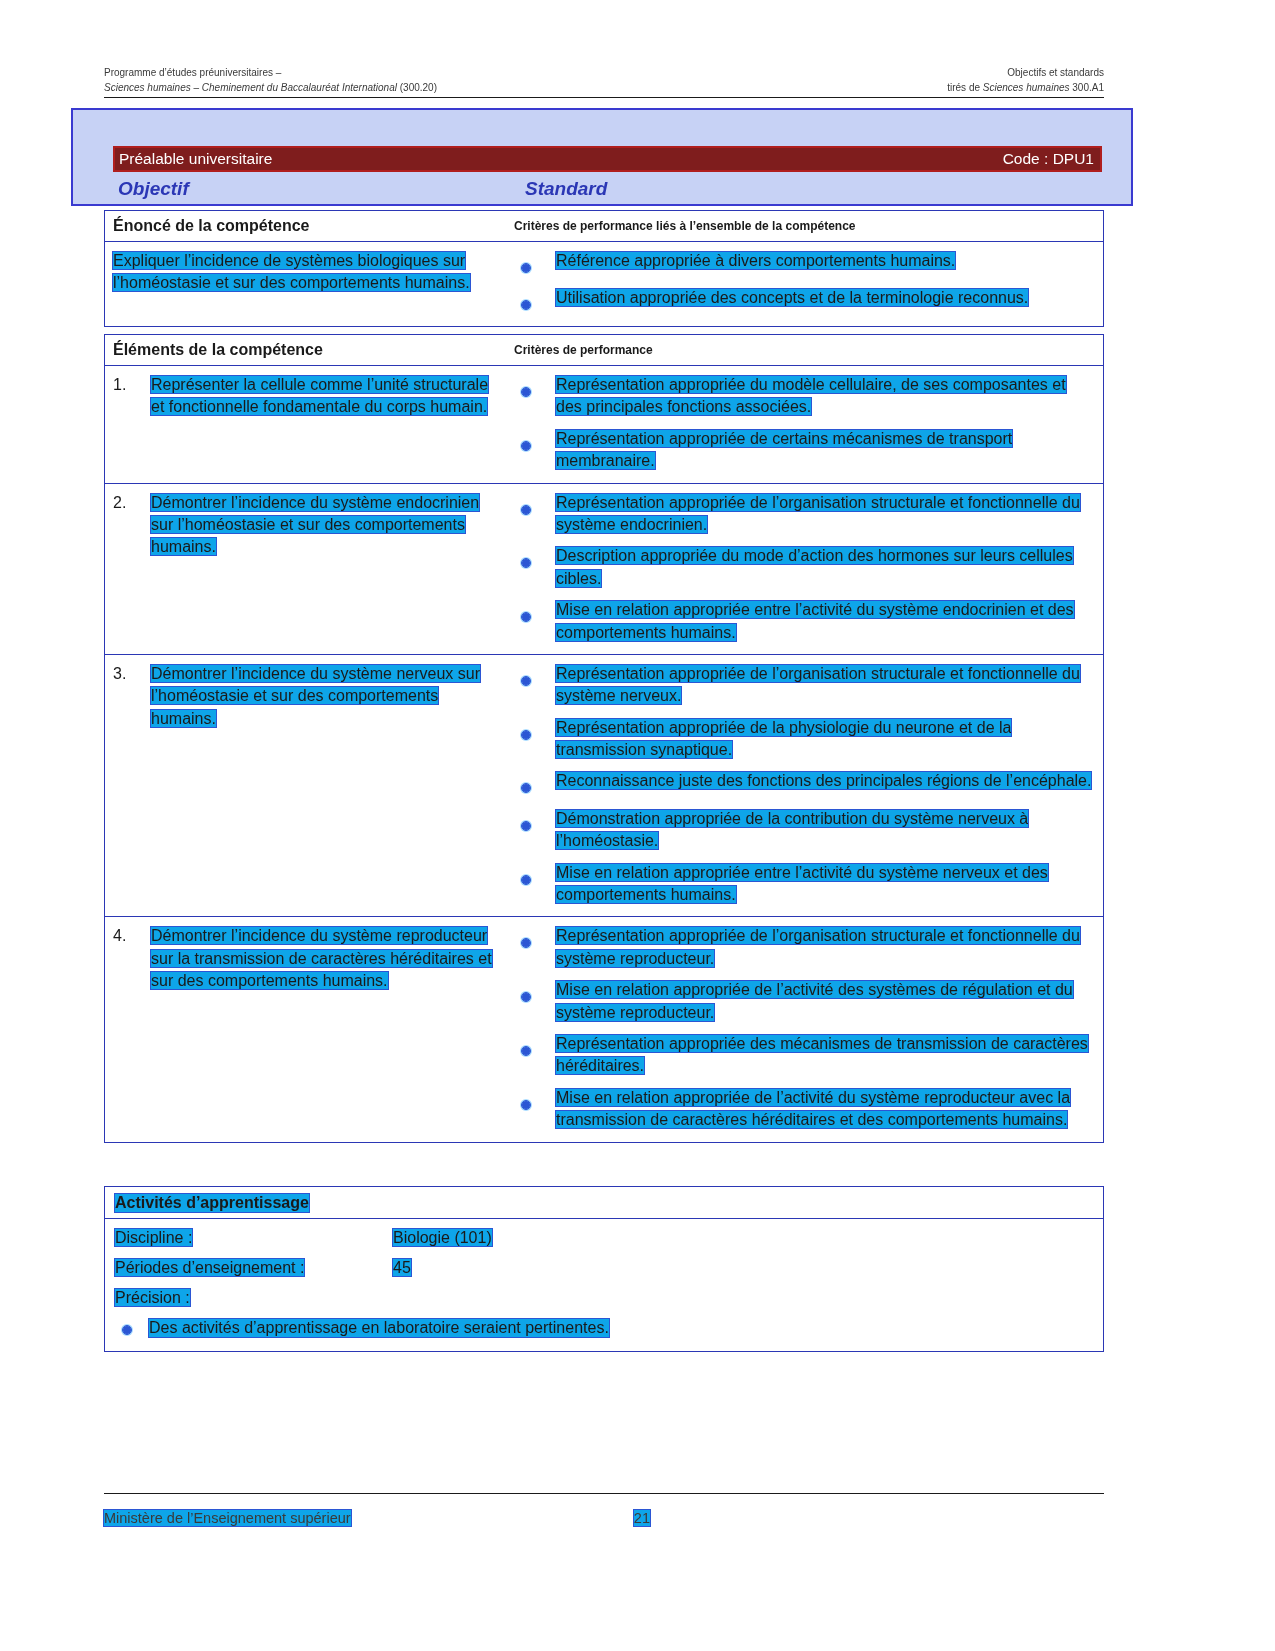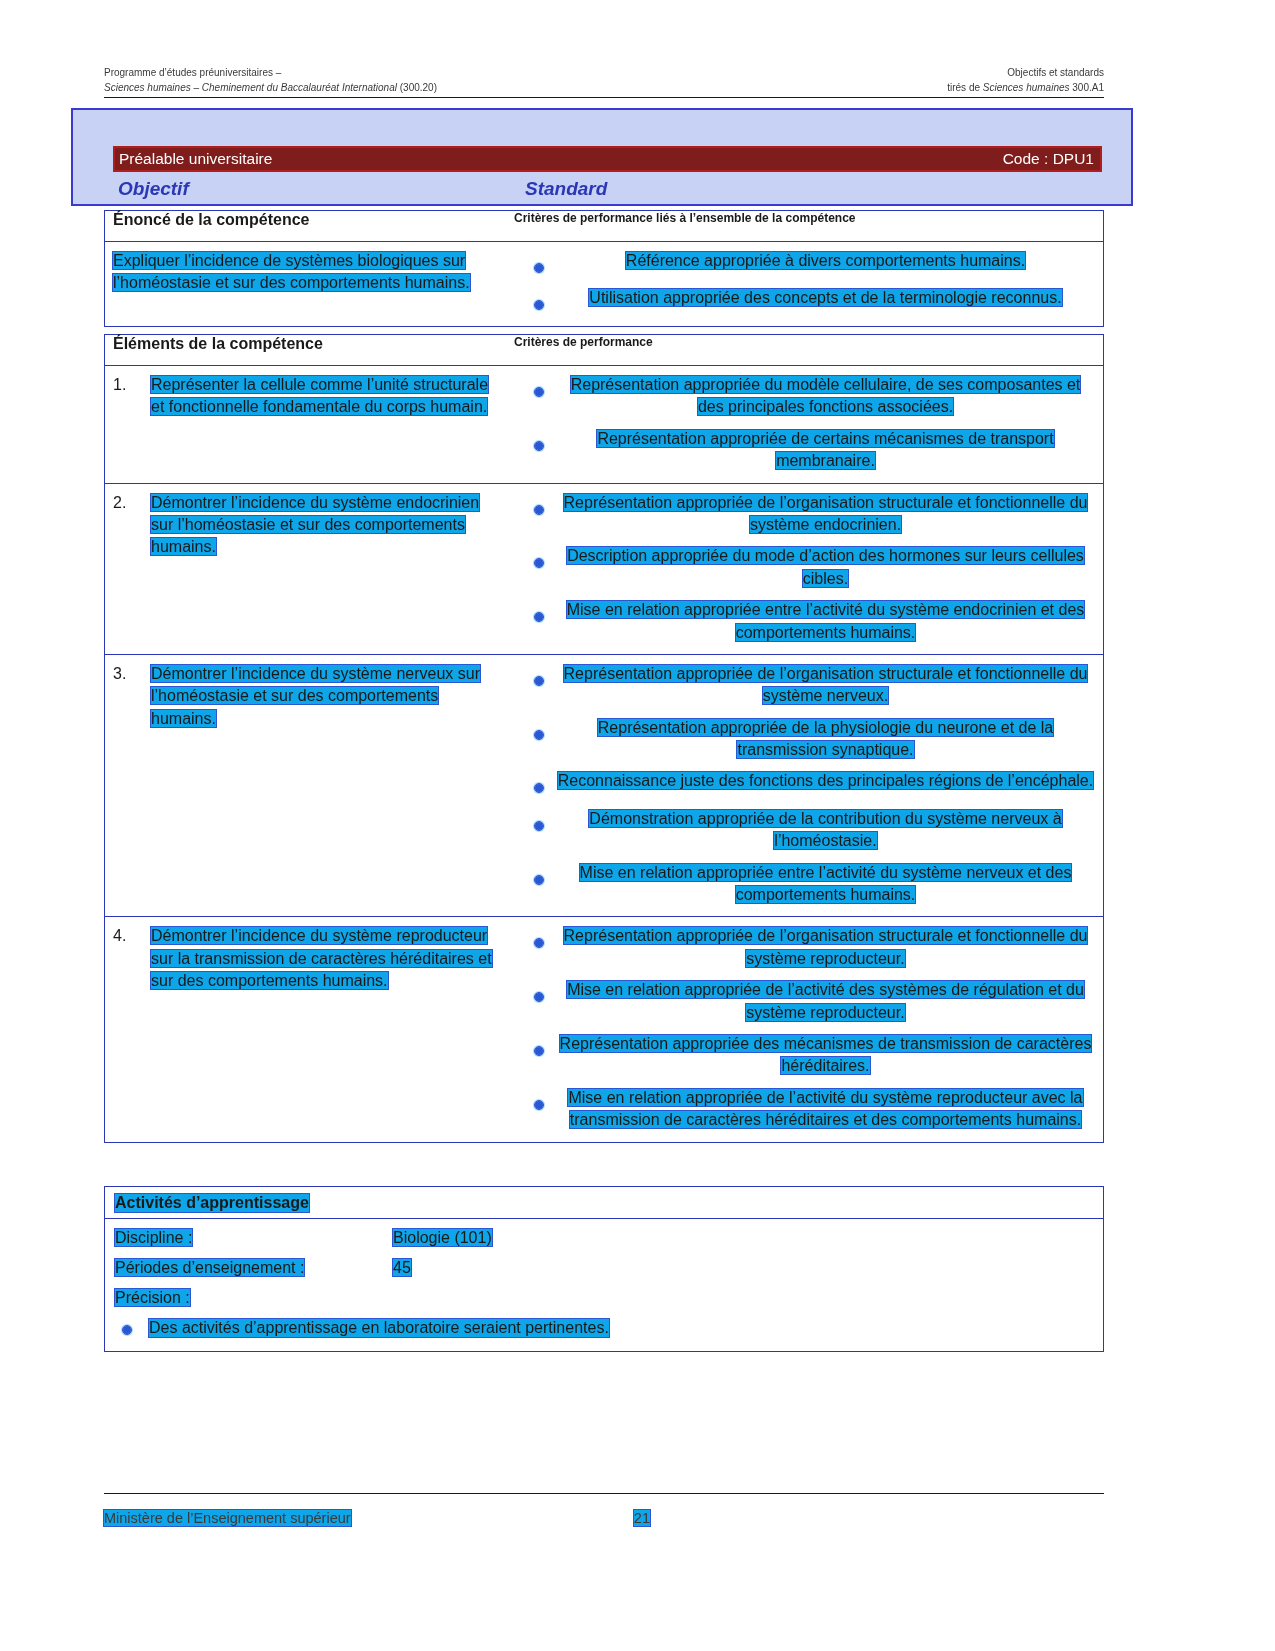--- a/index.html
+++ b/index.html
@@ -107,21 +107,21 @@
   .tbl {
     position: absolute;
     border: 1.5px solid #2b37b5;
     box-sizing: border-box;
     background: #ffffff;
   }
   .tbl .hdr {
     display: flex;
     border-bottom: 1.5px solid #2b37b5;
     height: 30px;
-    align-items: flex-start;
+    align-items: center;
   }
   .tbl .hdr .c1 {
     width: 404px;
     padding-left: 8px;
     box-sizing: border-box;
     font-size: 16px;
     font-weight: bold;
   }
   .tbl .hdr .c2 {
     flex: 1;
@@ -154,21 +154,20 @@
   }
   .numbered .num {
     width: 38px;
     flex: 0 0 38px;
   }
   .numbered .txt { flex: 1; }
 
   .bullet-item {
     display: flex;
     margin-bottom: 9px;
-    text-align: center;
   }
   .bullet-item:last-child { margin-bottom: 0; }
   .bullet-dot {
     flex: 0 0 42px;
     padding-top: 6px;
   }
   .bullet-dot .dot {
     display: inline-block;
     width: 8px;
     height: 8px;

